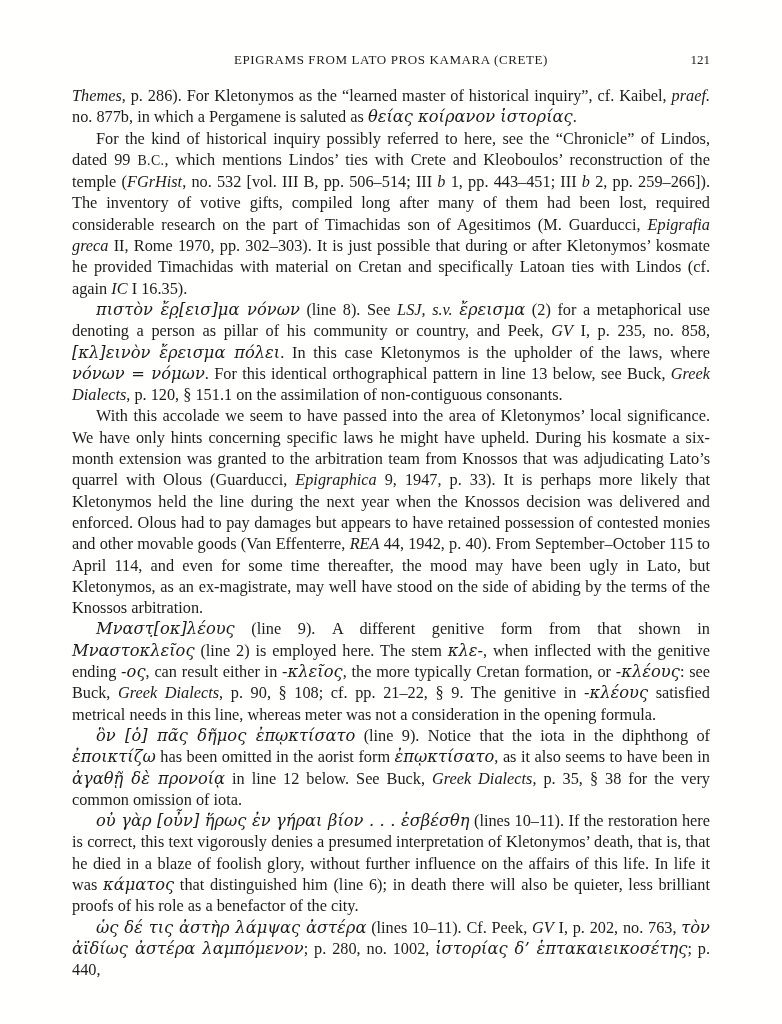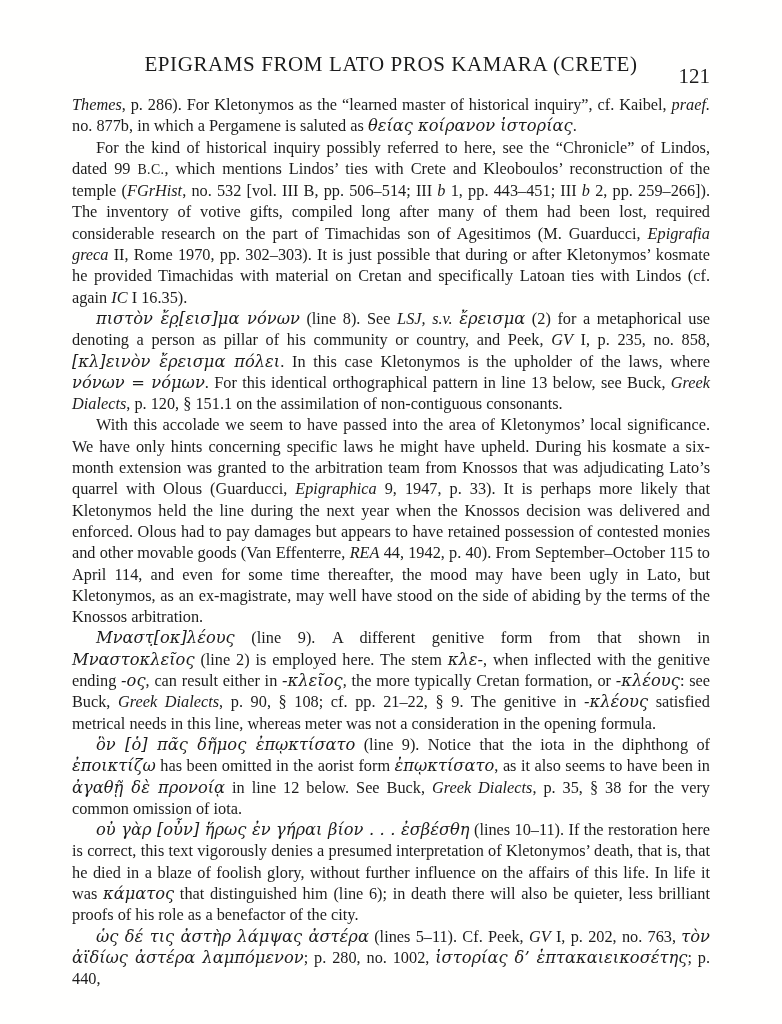--- a/index.html
+++ b/index.html
@@ -13,30 +13,30 @@
     width: 782px;
     height: 1024px;
     padding: 52px 72px 40px 72px;
     background: #fffffe;
     color: #1c1c1c;
     font-family: "Liberation Serif", "DejaVu Serif", serif;
     overflow: hidden;
   }
   .header {
     position: relative;
-    font-size: 21px;
+    font-size: 13px;
     letter-spacing: 0.6px;
     margin-bottom: 17px;
     white-space: nowrap;
   }
   .running-title { text-align: center; }
   .page-number {
     position: absolute;
     right: 0;
-    top: 12px;
+    top: 0;
     letter-spacing: 0;
   }
   .body {
     font-size: 16.3px;
     line-height: 21.3px;
     text-align: justify;
   }
   .body p { margin: 0; }
   .body p.indent { text-indent: 24px; }
   .i { font-style: italic; }
@@ -52,15 +52,15 @@
     <div class="page-number">121</div>
   </div>
   <div class="body">
       <p><span class="i">Themes</span><span>, p. 286). For Kletonymos as the “learned master of historical inquiry”, cf. Kaibel, </span><span class="i">praef.</span><span> no. 877b, in which a Pergamene is saluted as </span><span class="g">θείας κοίρανον ἱστορίας</span><span>.</span></p>
       <p class="indent"><span>For the kind of historical inquiry possibly referred to here, see the “Chronicle” of Lindos, dated 99 </span><span class="sc">B.C.</span><span>, which mentions Lindos’ ties with Crete and Kleoboulos’ reconstruction of the temple (</span><span class="i">FGrHist</span><span>, no. 532 [vol. III B, pp. 506–514; III </span><span class="i">b</span><span> 1, pp. 443–451; III </span><span class="i">b</span><span> 2, pp. 259–266]). The inventory of votive gifts, compiled long after many of them had been lost, required considerable research on the part of Timachidas son of Agesitimos (M. Guarducci, </span><span class="i">Epigrafia greca</span><span> II, Rome 1970, pp. 302–303). It is just possible that during or after Kletonymos’ kosmate he provided Timachidas with material on Cretan and specifically Latoan ties with Lindos (cf. again </span><span class="i">IC</span><span> I 16.35).</span></p>
       <p class="indent"><span class="g">πιστὸν ἔρ̣[εισ]μα νόνων</span><span> (line 8). See </span><span class="i">LSJ, s.v.</span><span> </span><span class="g">ἔρεισμα</span><span> (2) for a metaphorical use denoting a person as pillar of his community or country, and Peek, </span><span class="i">GV</span><span> I, p. 235, no. 858, </span><span class="g">[κλ]εινὸν ἔρεισμα πόλει</span><span>. In this case Kletonymos is the upholder of the laws, where </span><span class="g">νόνων = νόμων</span><span>. For this identical orthographical pattern in line 13 below, see Buck, </span><span class="i">Greek Dialects</span><span>, p. 120, § 151.1 on the assimilation of non-contiguous consonants.</span></p>
       <p class="indent"><span>With this accolade we seem to have passed into the area of Kletonymos’ local significance. We have only hints concerning specific laws he might have upheld. During his kosmate a six-month extension was granted to the arbitration team from Knossos that was adjudicating Lato’s quarrel with Olous (Guarducci, </span><span class="i">Epigraphica</span><span> 9, 1947, p. 33). It is perhaps more likely that Kletonymos held the line during the next year when the Knossos decision was delivered and enforced. Olous had to pay damages but appears to have retained possession of contested monies and other movable goods (Van Effenterre, </span><span class="i">REA</span><span> 44, 1942, p. 40). From September–October 115 to April 114, and even for some time thereafter, the mood may have been ugly in Lato, but Kletonymos, as an ex-magistrate, may well have stood on the side of abiding by the terms of the Knossos arbitration.</span></p>
       <p class="indent"><span class="g">Μναστ̣[οκ]λέους</span><span> (line 9). A different genitive form from that shown in </span><span class="g">Μναστοκλεῖος</span><span> (line 2) is employed here. The stem </span><span class="g">κλε-</span><span>, when inflected with the genitive ending </span><span class="g">-ος</span><span>, can result either in </span><span class="g">-κλεῖος</span><span>, the more typically Cretan formation, or </span><span class="g">-κλέους</span><span>: see Buck, </span><span class="i">Greek Dialects</span><span>, p. 90, § 108; cf. pp. 21–22, § 9. The genitive in </span><span class="g">-κλέους</span><span> satisfied metrical needs in this line, whereas meter was not a consideration in the opening formula.</span></p>
       <p class="indent"><span class="g">ὃν [ὁ] πᾶς δῆμος ἐπῳκτίσατο</span><span> (line 9). Notice that the iota in the diphthong of </span><span class="g">ἐποικτίζω</span><span> has been omitted in the aorist form </span><span class="g">ἐπῳκτίσατο</span><span>, as it also seems to have been in </span><span class="g">ἀγαθῇ δὲ προνοίᾳ</span><span> in line 12 below. See Buck, </span><span class="i">Greek Dialects</span><span>, p. 35, § 38 for the very common omission of iota.</span></p>
       <p class="indent"><span class="g">οὐ γὰρ [οὖν] ἥρως ἐν γήραι βίον . . . ἐσβέσθη</span><span> (lines 10–11). If the restoration here is correct, this text vigorously denies a presumed interpretation of Kletonymos’ death, that is, that he died in a blaze of foolish glory, without further influence on the affairs of this life. In life it was </span><span class="g">κάματος</span><span> that distinguished him (line 6); in death there will also be quieter, less brilliant proofs of his role as a benefactor of the city.</span></p>
-      <p class="indent"><span class="g">ὡς δέ τις ἀστὴρ λάμψας ἀστέρα</span><span> (lines 5–11). Cf. Peek, </span><span class="i">GV</span><span> I, p. 202, no. 763, </span><span class="g">τὸν ἀϊδίως ἀστέρα λαμπόμενον</span><span>; p. 280, no. 1002, </span><span class="g">ἱστορίας δ’ ἑπτακαιεικοσέτης</span><span>; p. 440,</span></p>
+      <p class="indent"><span class="g">ὡς δέ τις ἀστὴρ λάμψας ἀστέρα</span><span> (lines 10–11). Cf. Peek, </span><span class="i">GV</span><span> I, p. 202, no. 763, </span><span class="g">τὸν ἀϊδίως ἀστέρα λαμπόμενον</span><span>; p. 280, no. 1002, </span><span class="g">ἱστορίας δ’ ἑπτακαιεικοσέτης</span><span>; p. 440,</span></p>
     </div>
 </div>
 
 </body></html>

